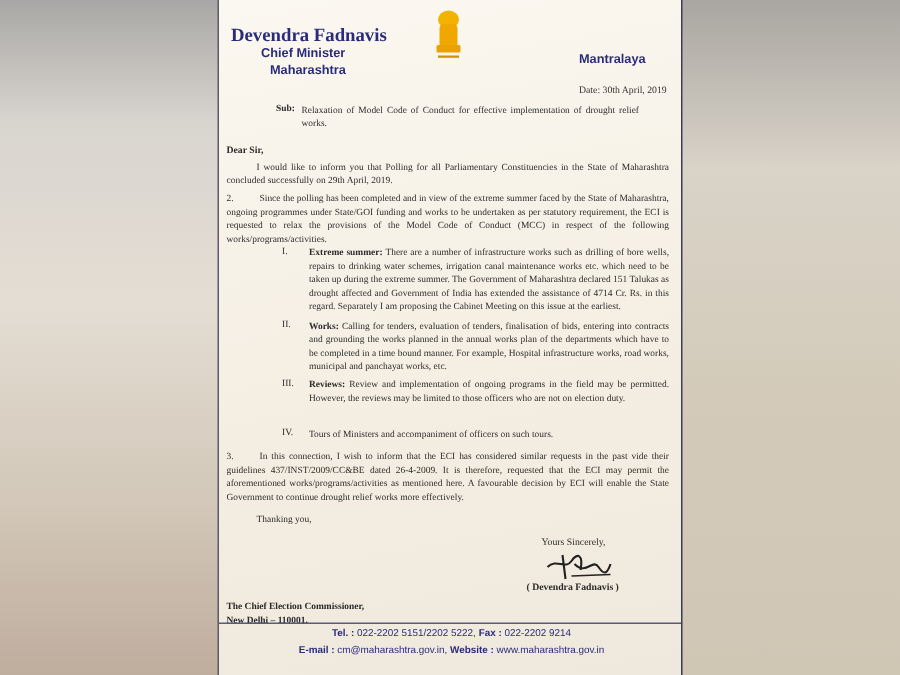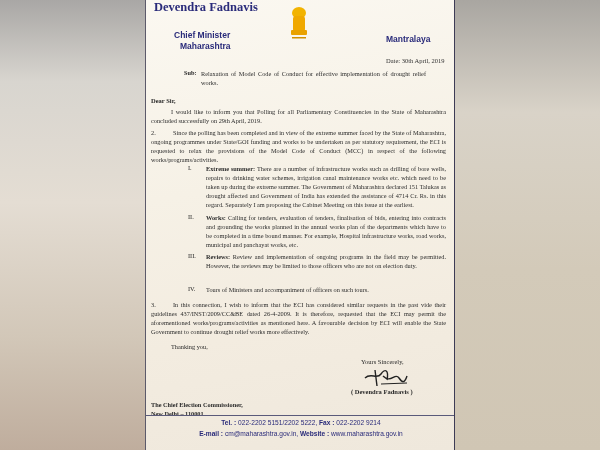--- a/index.html
+++ b/index.html
@@ -11,21 +11,21 @@
   .bg-right {
     position:absolute; left:455px; top:0; width:145px; height:450px;
     background: linear-gradient(180deg, #a9a6a1 0%, #d9d3c8 25%, #d3cab9 60%, #d0c6b4 100%);
   }
   .page {
     position:absolute; left:145px; top:0; width:310px; height:450px;
     background: linear-gradient(170deg, #fbf8f1 0%, #f6f1e6 40%, #f3ece0 70%, #efe8dc 100%);
     border-left:1px solid #5c5a6a; border-right:1px solid #3d3b55;
     box-sizing:border-box; color:#2a2a2a;
   }
-  .hdr-name { position:absolute; left:8px; top:0; font-size:12.5px; font-weight:bold; color:#2a2b7a; font-family:"Liberation Serif", serif; }
+  .hdr-name { position:absolute; left:8px; top:16px; font-size:12.5px; font-weight:bold; color:#2a2b7a; font-family:"Liberation Serif", serif; }
   .hdr-title { position:absolute; left:28px; font-size:8.5px; color:#2a2b7a; font-family:"Liberation Sans", sans-serif; font-weight:bold; }
   .hdr-title.t1 { top:30px; }
   .hdr-title.t2 { top:41px; }
   .emblem { position:absolute; left:141px; top:6px; width:24px; height:36px; }
   .addr { position:absolute; left:240px; font-size:8.5px; color:#2a2b7a; font-family:"Liberation Sans", sans-serif; font-weight:bold; }
   .addr.a1 { top:34px; }
   .addr.a2 { top:45px; font-size:9px; }
   .date { position:absolute; left:240px; top:57px; font-size:6.5px; color:#333; }
   .txt { position:absolute; font-size:6.3px; line-height:9px; color:#2c2c2c; text-align:justify; }
   .sub-lbl { position:absolute; left:38px; top:69px; font-size:6.3px; font-weight:bold; }

